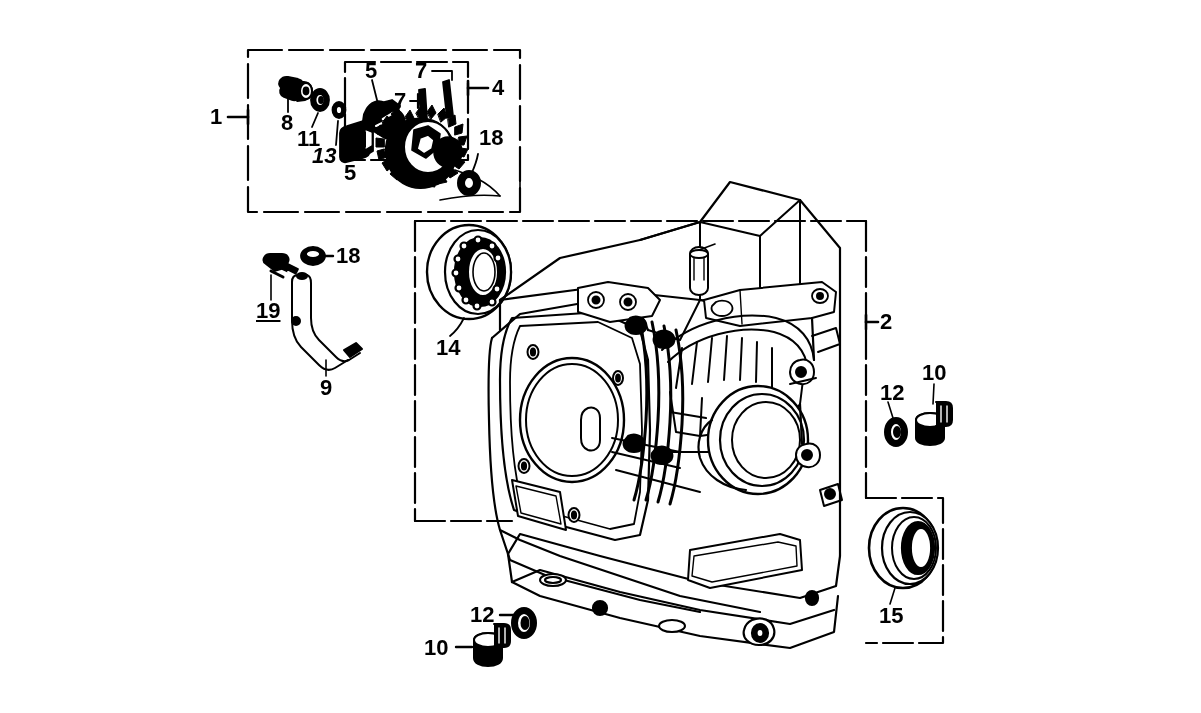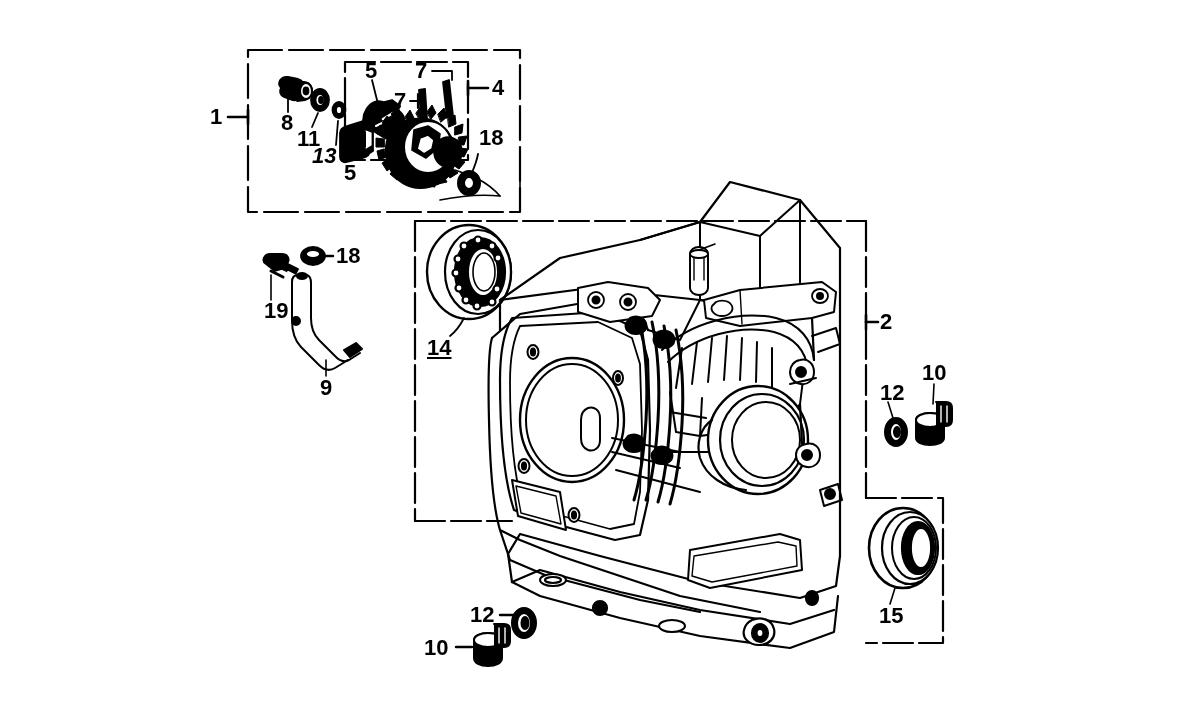--- a/index.html
+++ b/index.html
@@ -397,23 +397,23 @@
   <div class="callout-label" style="left:492px; top:77px;">4</div>
   <div class="callout-label" style="left:365px; top:60px;">5</div>
   <div class="callout-label" style="left:344px; top:162px;">5</div>
   <div class="callout-label" style="left:415px; top:60px;">7</div>
   <div class="callout-label" style="left:394px; top:90px;">7</div>
   <div class="callout-label" style="left:281px; top:112px;">8</div>
   <div class="callout-label" style="left:297px; top:128px;">11</div>
   <div class="callout-label" style="left:312px; top:145px;font-style:italic;">13</div>
   <div class="callout-label" style="left:479px; top:127px;">18</div>
   <div class="callout-label" style="left:336px; top:245px;">18</div>
-  <div class="callout-label" style="left:264px; top:300px;">19</div>
+  <div class="callout-label" style="left:256px; top:300px;text-decoration:underline;">19</div>
   <div class="callout-label" style="left:320px; top:377px;">9</div>
-  <div class="callout-label" style="left:427px; top:337px;text-decoration:underline;">14</div>
+  <div class="callout-label" style="left:436px; top:337px;">14</div>
   <div class="callout-label" style="left:880px; top:311px;">2</div>
   <div class="callout-label" style="left:880px; top:382px;">12</div>
   <div class="callout-label" style="left:922px; top:362px;">10</div>
   <div class="callout-label" style="left:879px; top:605px;">15</div>
   <div class="callout-label" style="left:470px; top:604px;">12</div>
   <div class="callout-label" style="left:424px; top:637px;">10</div>
 
 </div>
 
 </body></html>

